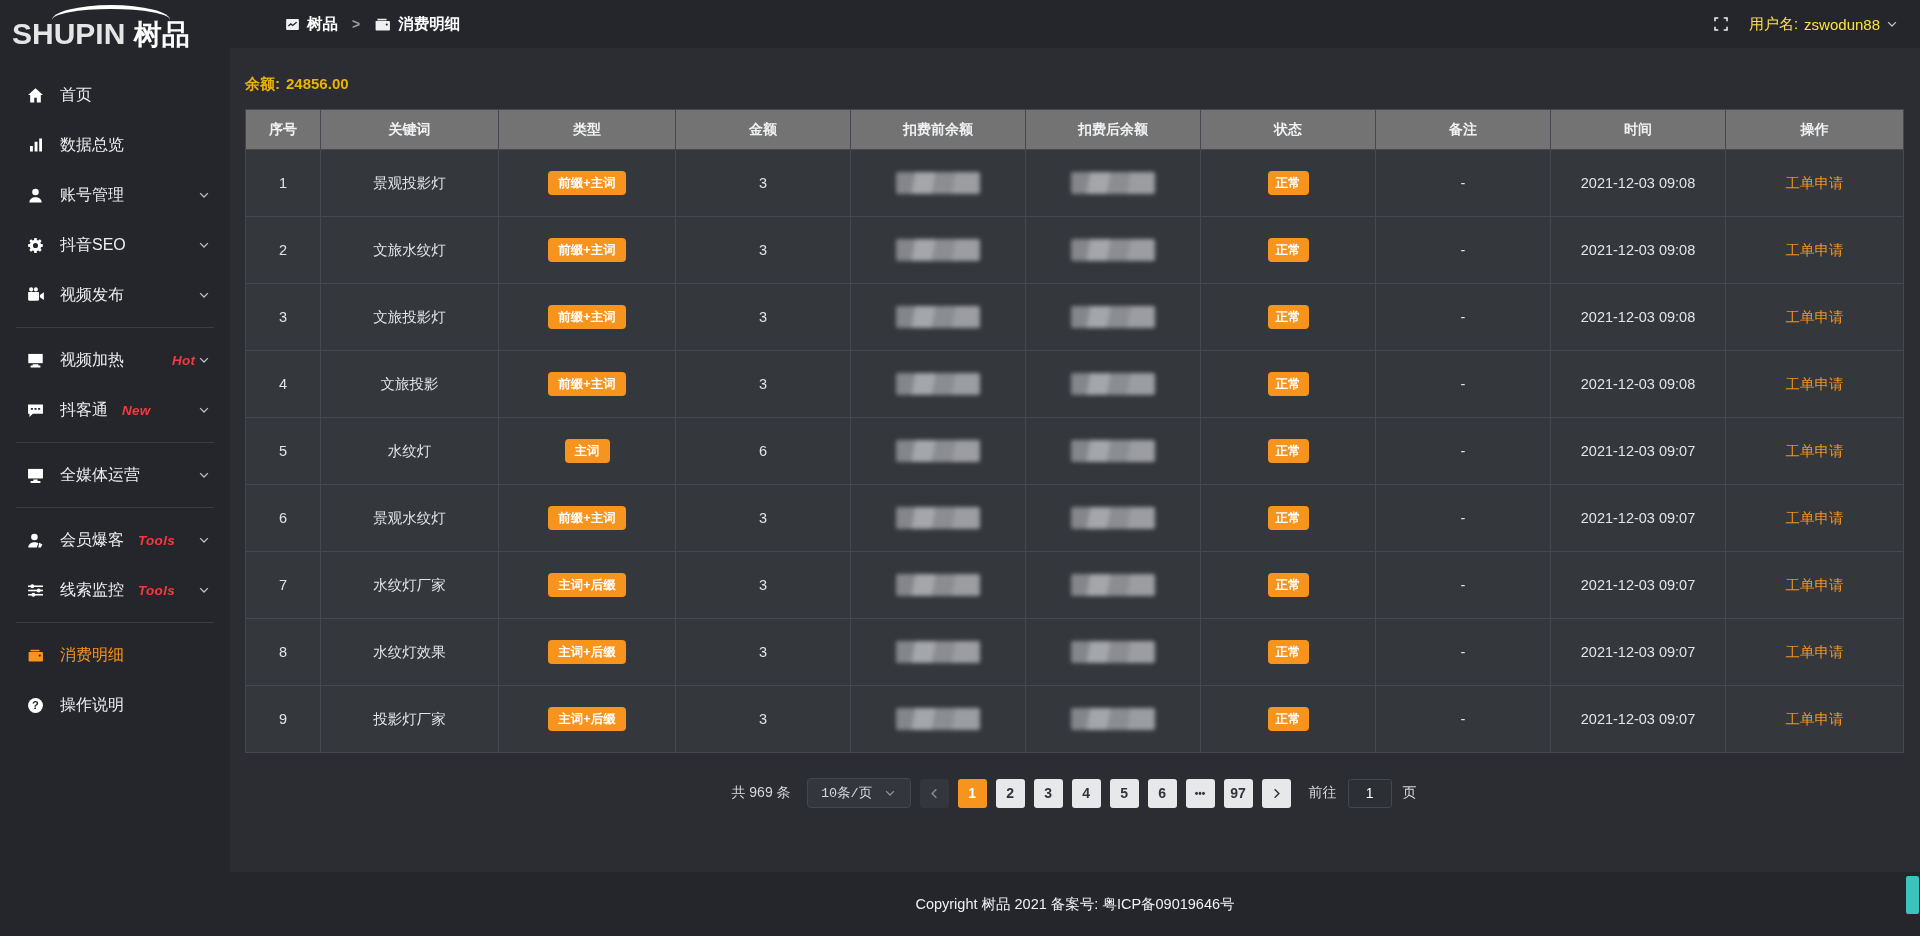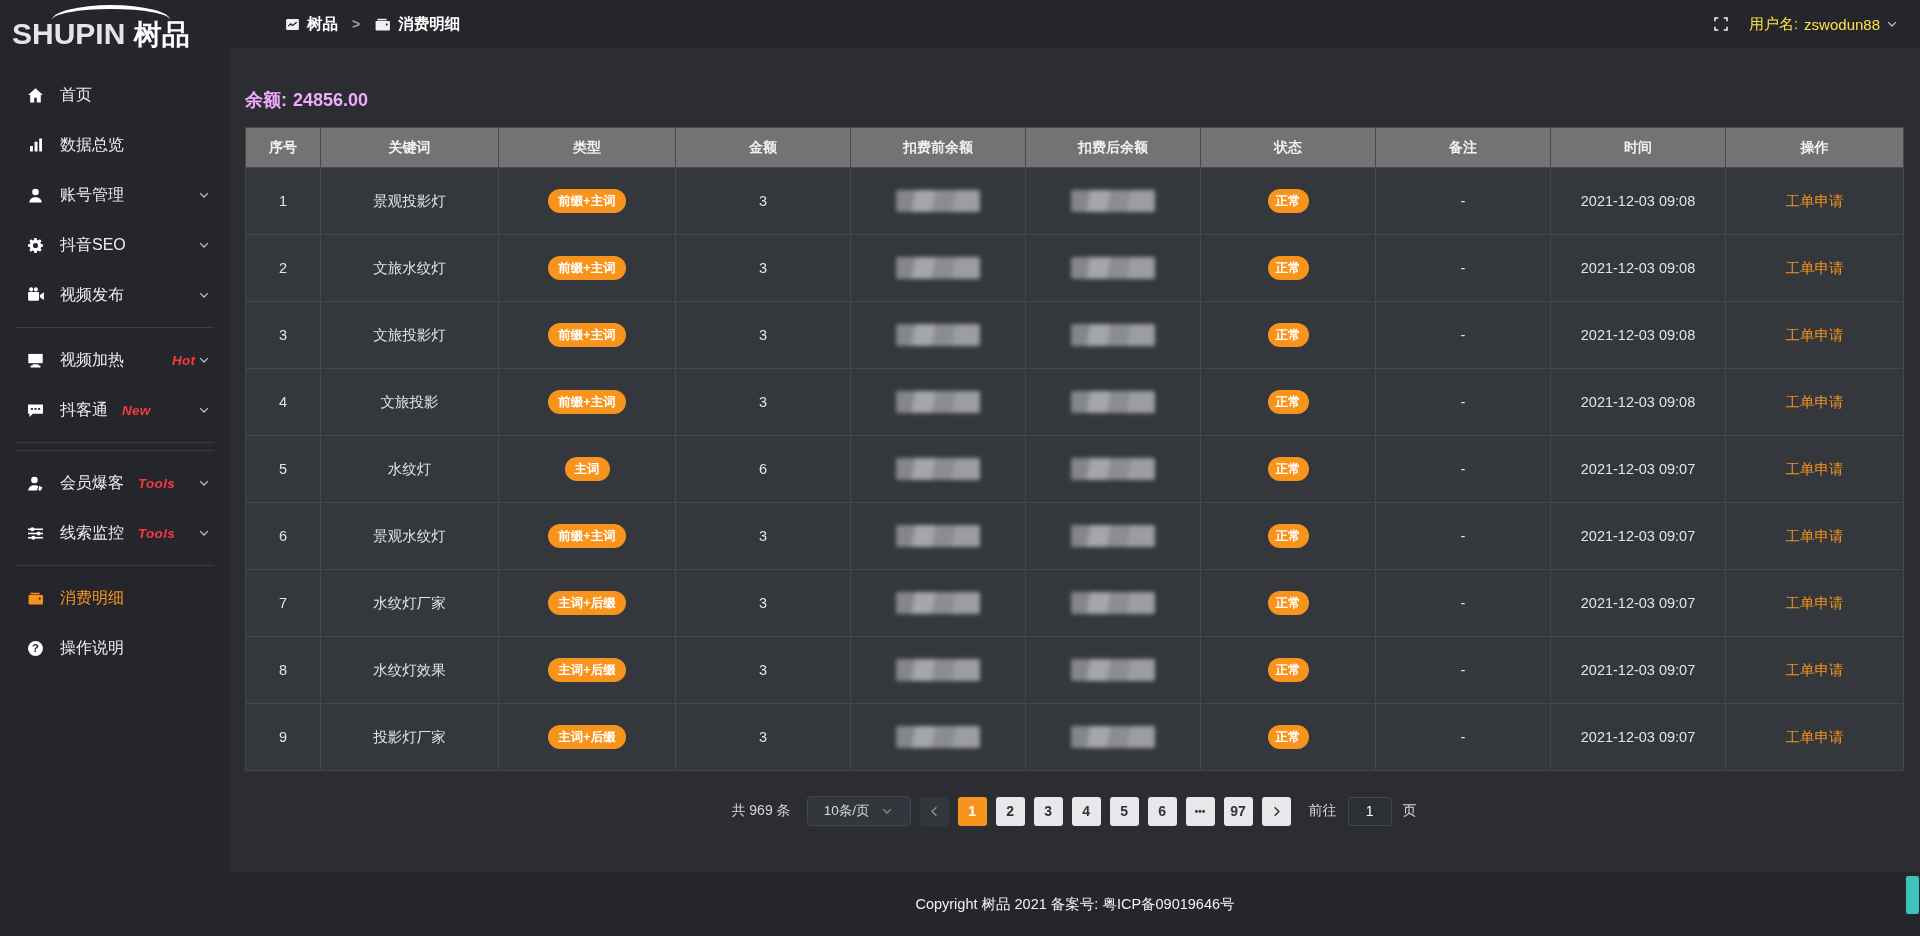--- a/index.html
+++ b/index.html
@@ -41,45 +41,45 @@
   }
   .crumb { display:flex; align-items:center; font-size:15.5px; font-weight:bold; color:#fff; }
   .crumb .c-icon { display:flex; margin-right:7px; color:#eef0f2; }
   .crumb-sep { color:#9fa0a3; margin:0 14px; font-weight:bold; font-size:14px; }
   .topbar-right { margin-left:auto; display:flex; align-items:center; gap:20px; font-size:15px; color:#fde047; }
   .fullscreen-btn { display:flex; cursor:pointer; color:#eceded; }
   .user-wrap { display:flex; align-items:center; gap:6px; cursor:pointer; }
 
   
   .content { position:absolute; left:230px; top:48px; right:0; bottom:64px; padding-left:15px; }
-  .balance-row { margin-top:40px; font-size:18px; font-weight:bold; color:#f0abfc; }
+  .balance-row { margin-top:27px; font-size:15px; font-weight:bold; color:#eab308; }
   .balance-row b { margin-left:6px; }
 
   table.data-table { margin-top:15px; width:1658px; border-collapse:collapse; table-layout:fixed; }
   .data-table th {
     background:#737373; height:40px; font-size:14px; font-weight:bold;
     color:#f0f1f3; border:1px solid #45484f; text-align:center;
   }
   .data-table td {
     background:#34373c; height:67px; border:1px solid #45484f;
     text-align:center; font-size:14.5px; color:#e3e4e7;
   }
-  .badge { display:inline-block; background:#f7941e; color:#fff; font-size:12.5px; font-weight:bold; padding:6px 10px; border-radius:12px; line-height:1; }
+  .badge { display:inline-block; background:#f7941e; color:#fff; font-size:12.5px; font-weight:bold; padding:6px 10px; border-radius:4px; line-height:1; }
   .badge.status { padding:6px 8px; }
   .blur-block {
     display:inline-block; width:84px; height:22px; border-radius:2px; vertical-align:middle;
     background:linear-gradient(100deg,#84868a 0 22%,#a4a6aa 22% 45%,#8b8d91 45% 68%,#9b9da1 68%);
     filter:blur(2.2px);
   }
   .action-link { color:#f7941e; cursor:pointer; font-size:14.5px; }
 
   
   .pagination { width:1658px; margin-top:25px; display:flex; justify-content:center; align-items:center; gap:9px; font-size:14px; color:#cbccd0; }
   .pg-total { margin-right:7px; color:#d6d7da; }
-  .pg-size { display:flex; align-items:center; justify-content:center; gap:12px; width:104px; height:30px; background:#33363c; border:1px solid #44474d; border-radius:4px; color:#d6d7da; font-size:13.5px; cursor:pointer; }
+  .pg-size { display:flex; align-items:center; justify-content:center; gap:12px; width:104px; height:30px; background:#33363c; border:1px solid #44474d; border-radius:4px; color:#d6d7da; font-size:13.5px; cursor:pointer;font-family:Liberation Mono, monospace; }
   .pg-size .mi-chevron { margin-left:0; color:#8f9194; }
   .pg-btn { min-width:29px; height:29px; padding:0 6px; display:flex; align-items:center; justify-content:center; border-radius:3px; background:#e7e8ea; color:#303338; font-size:14px; font-weight:bold; cursor:pointer; }
   .pg-btn.dark { background:#33363c; color:#8a8c90; }
   .pg-btn.active { background:#f7941e; color:#fff; }
   .pg-btn.arrow { font-weight:normal; }
   .pg-goto { display:flex; align-items:center; gap:11px; margin-left:9px; color:#d6d7da; }
   .pg-input { width:44px; height:29px; background:#2c2f34; border:1px solid #44474d; border-radius:3px; color:#fff; text-align:center; font-size:14px; font-family:inherit; }
 
   
   .footer {
@@ -188,20 +188,34 @@
         </span>
         <span class="mi-label">抖客通</span>
         <span class="mi-badge" style="color: rgb(245, 57, 63);">New</span>
         <span class="mi-chevron">
           <svg viewBox="0 0 16 16" width="12" height="12">
             <path d="M2.8 5.5 8 10.7l5.2-5.2" stroke="currentColor" stroke-width="1.7" fill="none"></path>
           </svg>
         </span>
       </div>
       <div class="menu-divider"></div>
+      <div class="menu-item">
+        <span class="mi-icon">
+          <svg viewBox="0 0 16 16" width="17" height="17">
+            <path fill="currentColor" d="M1 1.8h14v9H1z"></path>
+            <path fill="currentColor" d="M6 11.8h4v1.4h2.6V15H3.4v-1.8H6z"></path>
+          </svg>
+        </span>
+        <span class="mi-label">全媒体运营</span>
+        <span class="mi-chevron">
+          <svg viewBox="0 0 16 16" width="12" height="12">
+            <path d="M2.8 5.5 8 10.7l5.2-5.2" stroke="currentColor" stroke-width="1.7" fill="none"></path>
+          </svg>
+        </span>
+      </div>
       <div class="menu-divider"></div>
       <div class="menu-item">
         <span class="mi-icon">
           <svg viewBox="0 0 16 16" width="17" height="17">
             <circle fill="currentColor" cx="7" cy="4.7" r="3.1"></circle>
             <path fill="currentColor" d="M1.2 14.6c0-3.2 2.6-5 5.8-5 1.4 0 2.7.3 3.7 1l-1.5 4z"></path>
             <path fill="currentColor" d="M10.6 14.6l.9-4.4 3 1.6-1.5 2.8z"></path>
           </svg>
         </span>
         <span class="mi-label">会员爆客</span>

